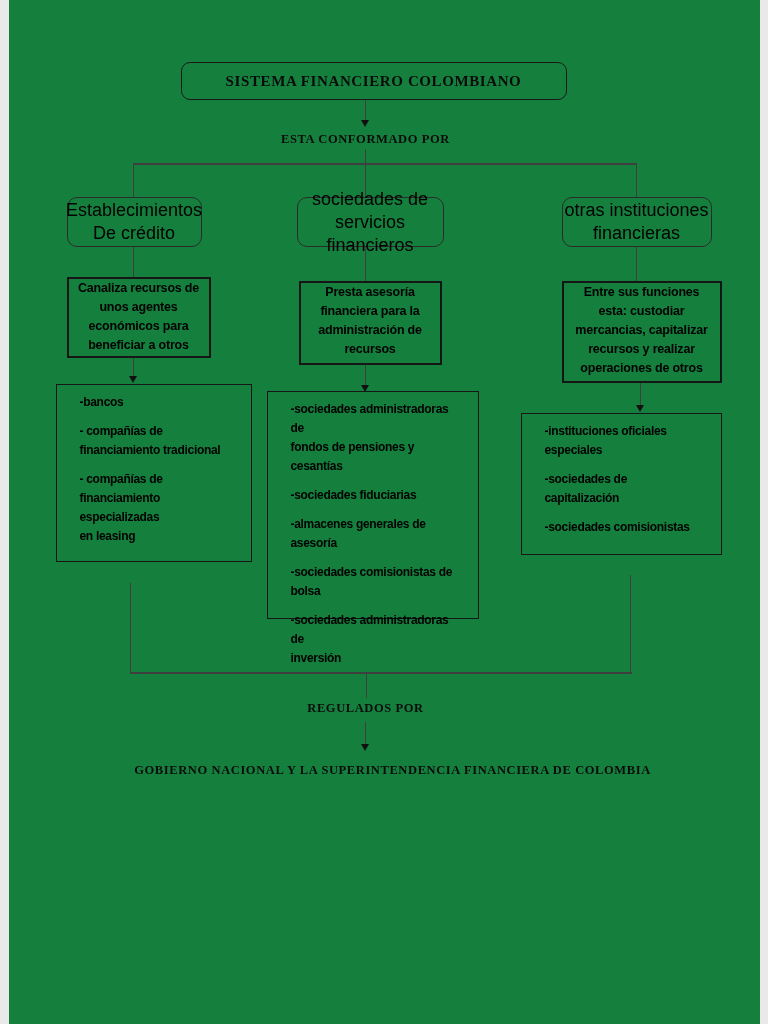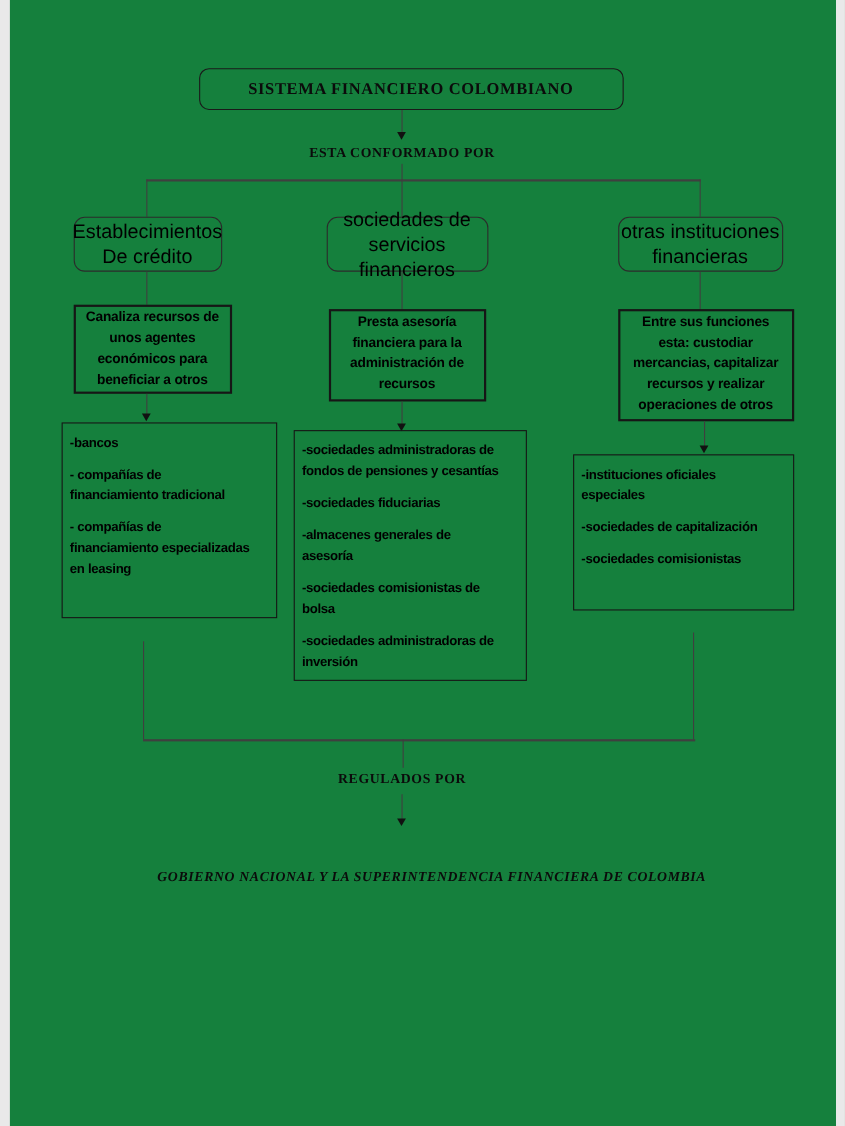--- a/index.html
+++ b/index.html
@@ -11,21 +11,21 @@
   .ah{position:absolute;width:0;height:0;border-left:4.5px solid transparent;
       border-right:4.5px solid transparent;border-top:7.5px solid #111;}
   .rbox{position:absolute;box-sizing:border-box;border:1.5px solid #2b2b2b;border-radius:10px;
         display:flex;align-items:center;justify-content:center;text-align:center;
         white-space:pre-line;font-size:18px;line-height:23px;}
   .dbox{position:absolute;box-sizing:border-box;border:2px solid #161616;
         display:flex;justify-content:center;text-align:center;
         white-space:pre-line;font-weight:700;font-size:12.5px;line-height:19px;letter-spacing:-0.2px;}
   .lbox{position:absolute;box-sizing:border-box;border:1.6px solid #161616;
         padding:8px 7px;font-weight:700;font-size:12px;line-height:19px;letter-spacing:-0.3px;}
-  .lbox p{margin:0 0 10px;white-space:pre-line;}
+  .lbox p{margin:0 16px 10px;white-space:pre-line;}
   .lbox p:last-child{margin-bottom:0;}
   .title-box{position:absolute;left:172px;top:62px;width:386px;height:38px;box-sizing:border-box;
         border:1.6px solid #1a1a1a;border-radius:9px;display:flex;align-items:center;justify-content:center;
         font-size:15px;}
   .center-label{position:absolute;text-align:center;}
 </style>
 </head>
 <body>
 
 <div class="page">
@@ -118,15 +118,15 @@
   <div class="vl" style="left:121px;top:583px;height:89px;"></div>
   <div class="vl" style="left:621px;top:575px;height:97px;"></div>
   <div class="hl" style="left:121px;top:672px;width:502px;"></div>
   <div class="vl" style="left:357px;top:672px;height:26px;"></div>
 
   <div class="center-label fancy" style="left:257px;top:701px;width:200px;font-size:12.5px;">REGULADOS POR</div>
 
   <div class="vl" style="left:356px;top:722px;height:23px;"></div>
   <div class="ah" style="left:352px;top:744px;"></div>
 
-  <div class="center-label fancy" style="left:84px;top:790px;width:600px;font-size:12.5px;font-style:italic;">GOBIERNO NACIONAL Y LA SUPERINTENDENCIA FINANCIERA DE COLOMBIA</div>
+  <div class="center-label fancy" style="left:84px;top:763px;width:600px;font-size:12.5px;">GOBIERNO NACIONAL Y LA SUPERINTENDENCIA FINANCIERA DE COLOMBIA</div>
 
 </div>
 
 </body></html>

